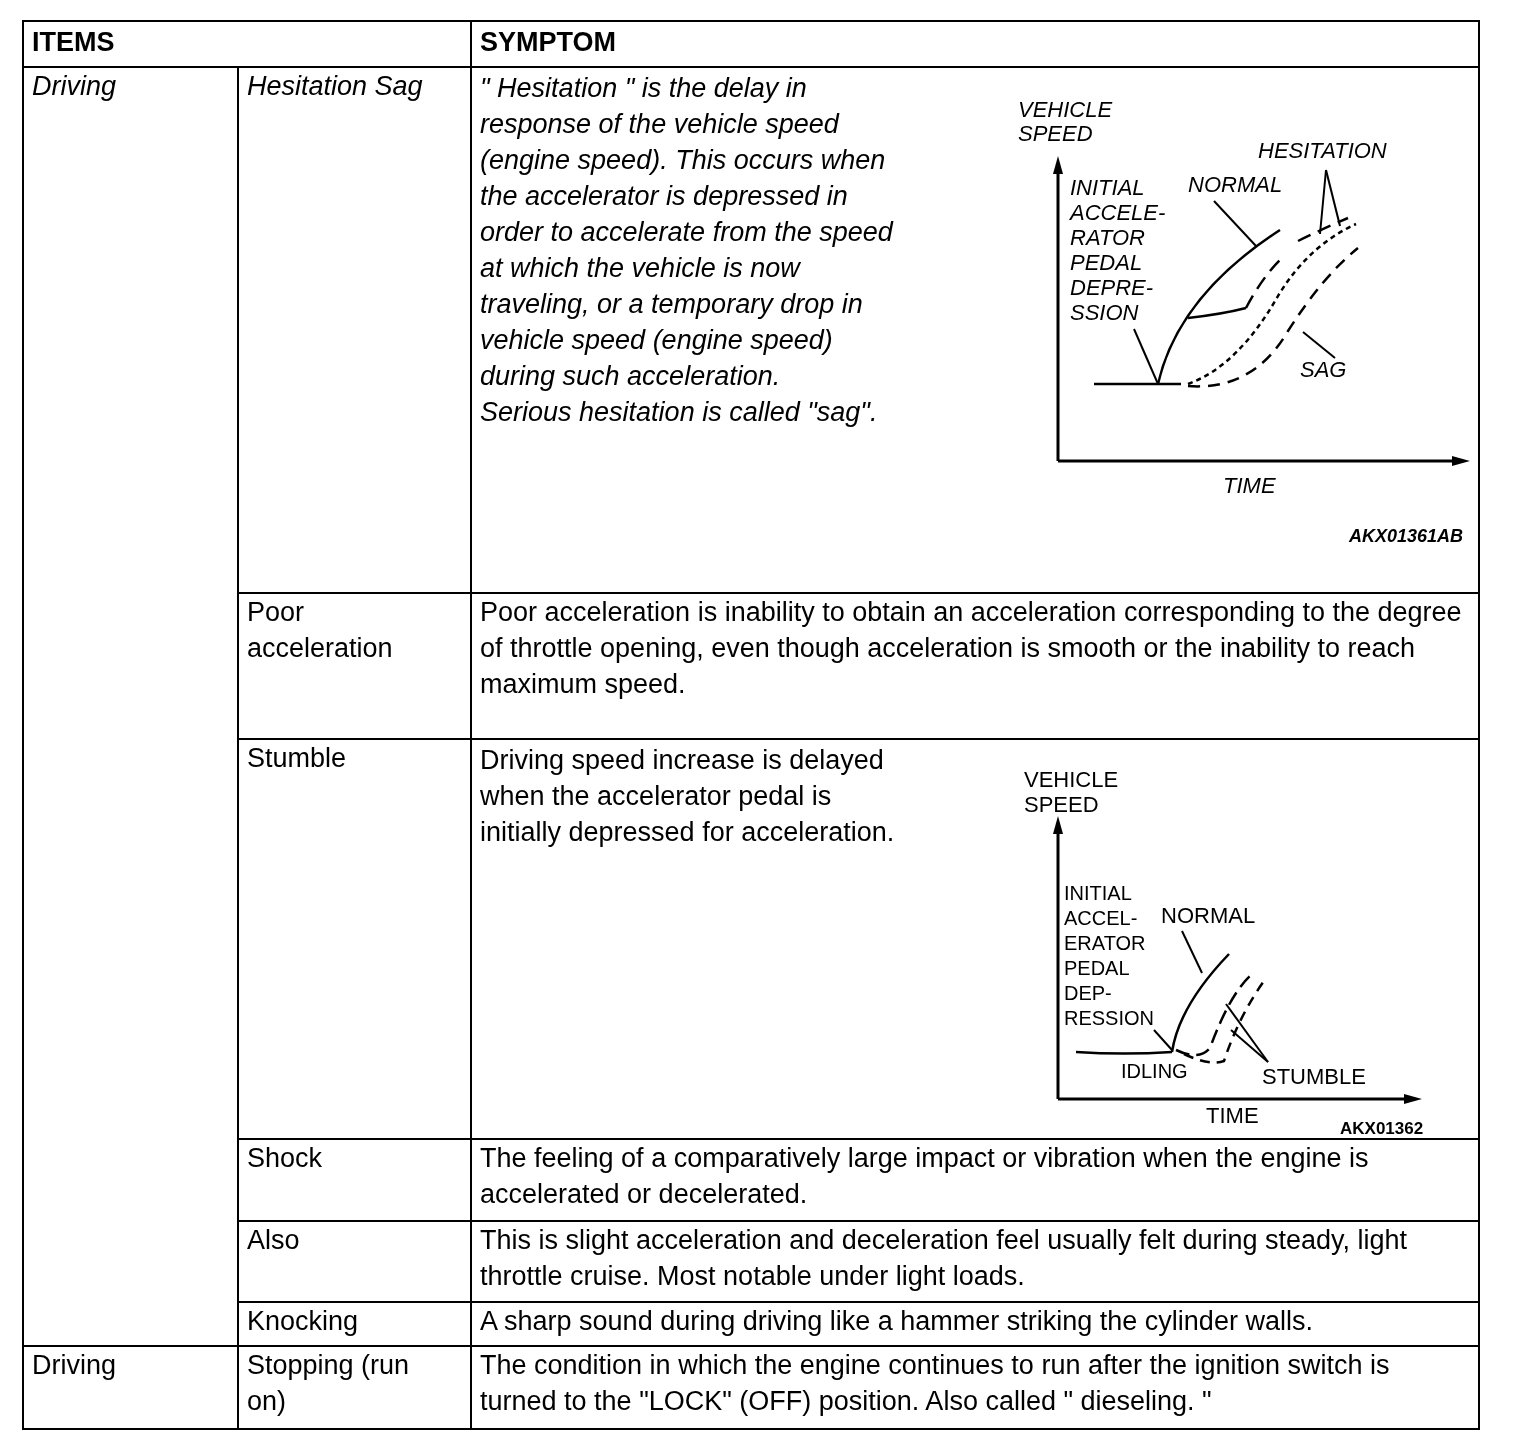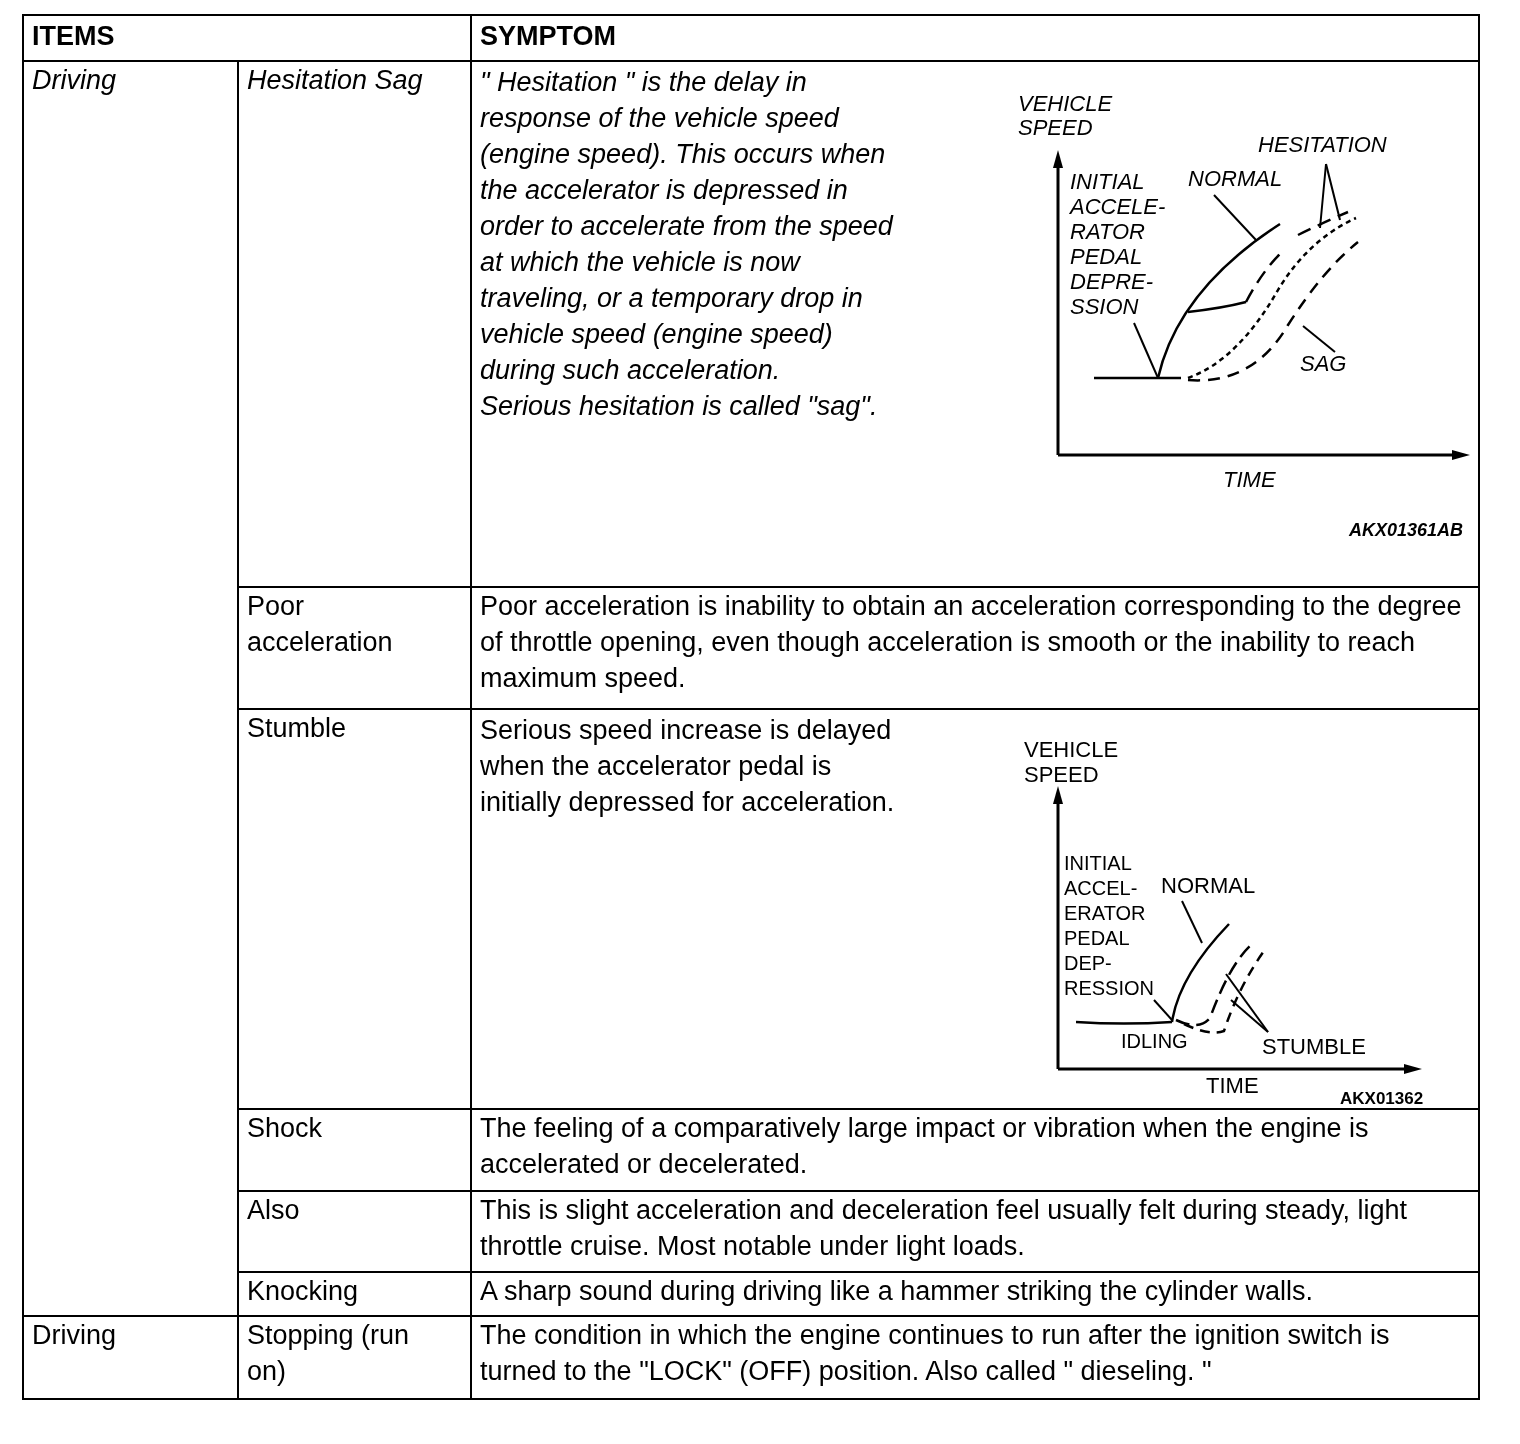--- a/index.html
+++ b/index.html
@@ -1,26 +1,26 @@
 <!DOCTYPE html>
 <html><head>
 <meta charset="utf-8">
 <style>
   html, body { margin: 0; padding: 0; background: #ffffff; }
   body { width: 1520px; height: 1444px; position: relative; font-family: "Liberation Sans", sans-serif; color: #000; overflow: hidden; }
-  table.sym { position: absolute; left: 22px; top: 14px; width: 1458px; border-collapse: collapse; table-layout: fixed; }
+  table.sym { position: absolute; left: 22px; top: 20px; width: 1458px; border-collapse: collapse; table-layout: fixed; }
   table.sym td, table.sym th { border: 2px solid #000; vertical-align: top; padding: 0 8px; font-size: 27px; line-height: 36px; text-align: left; font-weight: normal; }
   table.sym th { font-weight: bold; font-size: 27px; padding-top: 2px; height: 42px; }
   .c1 { width: 215px; }
   .c2 { width: 233px; }
   .c3 { width: auto; }
   .txt { display: block; }
   .hes-row { height: 526px; font-style: italic; }
   .stumble-row { height: 400px; }
-  .poor-row { height: 122px; }
+  .poor-row { height: 146px; }
   .shock-row { height: 82px; }
   .surge-row { height: 81px; }
   .knock-row { height: 44px; }
   .stop-row { height: 83px; }
   .cellwrap { position: relative; height: 100%; }
   .lefttext { width: 470px; white-space: pre-line; padding-top: 2px; }
   .fig { position: absolute; margin-left: 40px; }
   .fig svg text { font-family: "Liberation Sans", sans-serif; }
 </style>
 </head>
@@ -111,21 +111,21 @@
           <span class="txt">Poor acceleration is inability to obtain an acceleration corresponding to the degree of throttle opening, even though acceleration is smooth or the inability to reach maximum speed.</span>
         </td>
   </tr>
 
   <tr class="stumble-row">
     <td>
           <span class="txt">Stumble</span>
         </td>
     <td>
       <div class="cellwrap">
-        <div class="lefttext">Serious speed increase is delayed
+        <div class="lefttext">Driving speed increase is delayed
 when the accelerator pedal is
 initially depressed for acceleration.</div>
         <div class="fig" style="left:504px; top:26px;">
           <svg width="440" height="380" viewBox="0 0 440 380">
             <line x1="34" y1="333" x2="34" y2="60" stroke="#000" stroke-width="3"></line>
             <polygon points="34,50 29,68 39,68" fill="#000"></polygon>
             <line x1="34" y1="333" x2="385" y2="333" stroke="#000" stroke-width="3"></line>
             <polygon points="398,333 380,328 380,338" fill="#000"></polygon>
             <text x="0" y="21" font-size="22">VEHICLE</text>
             <text x="0" y="46" font-size="22">SPEED</text>

